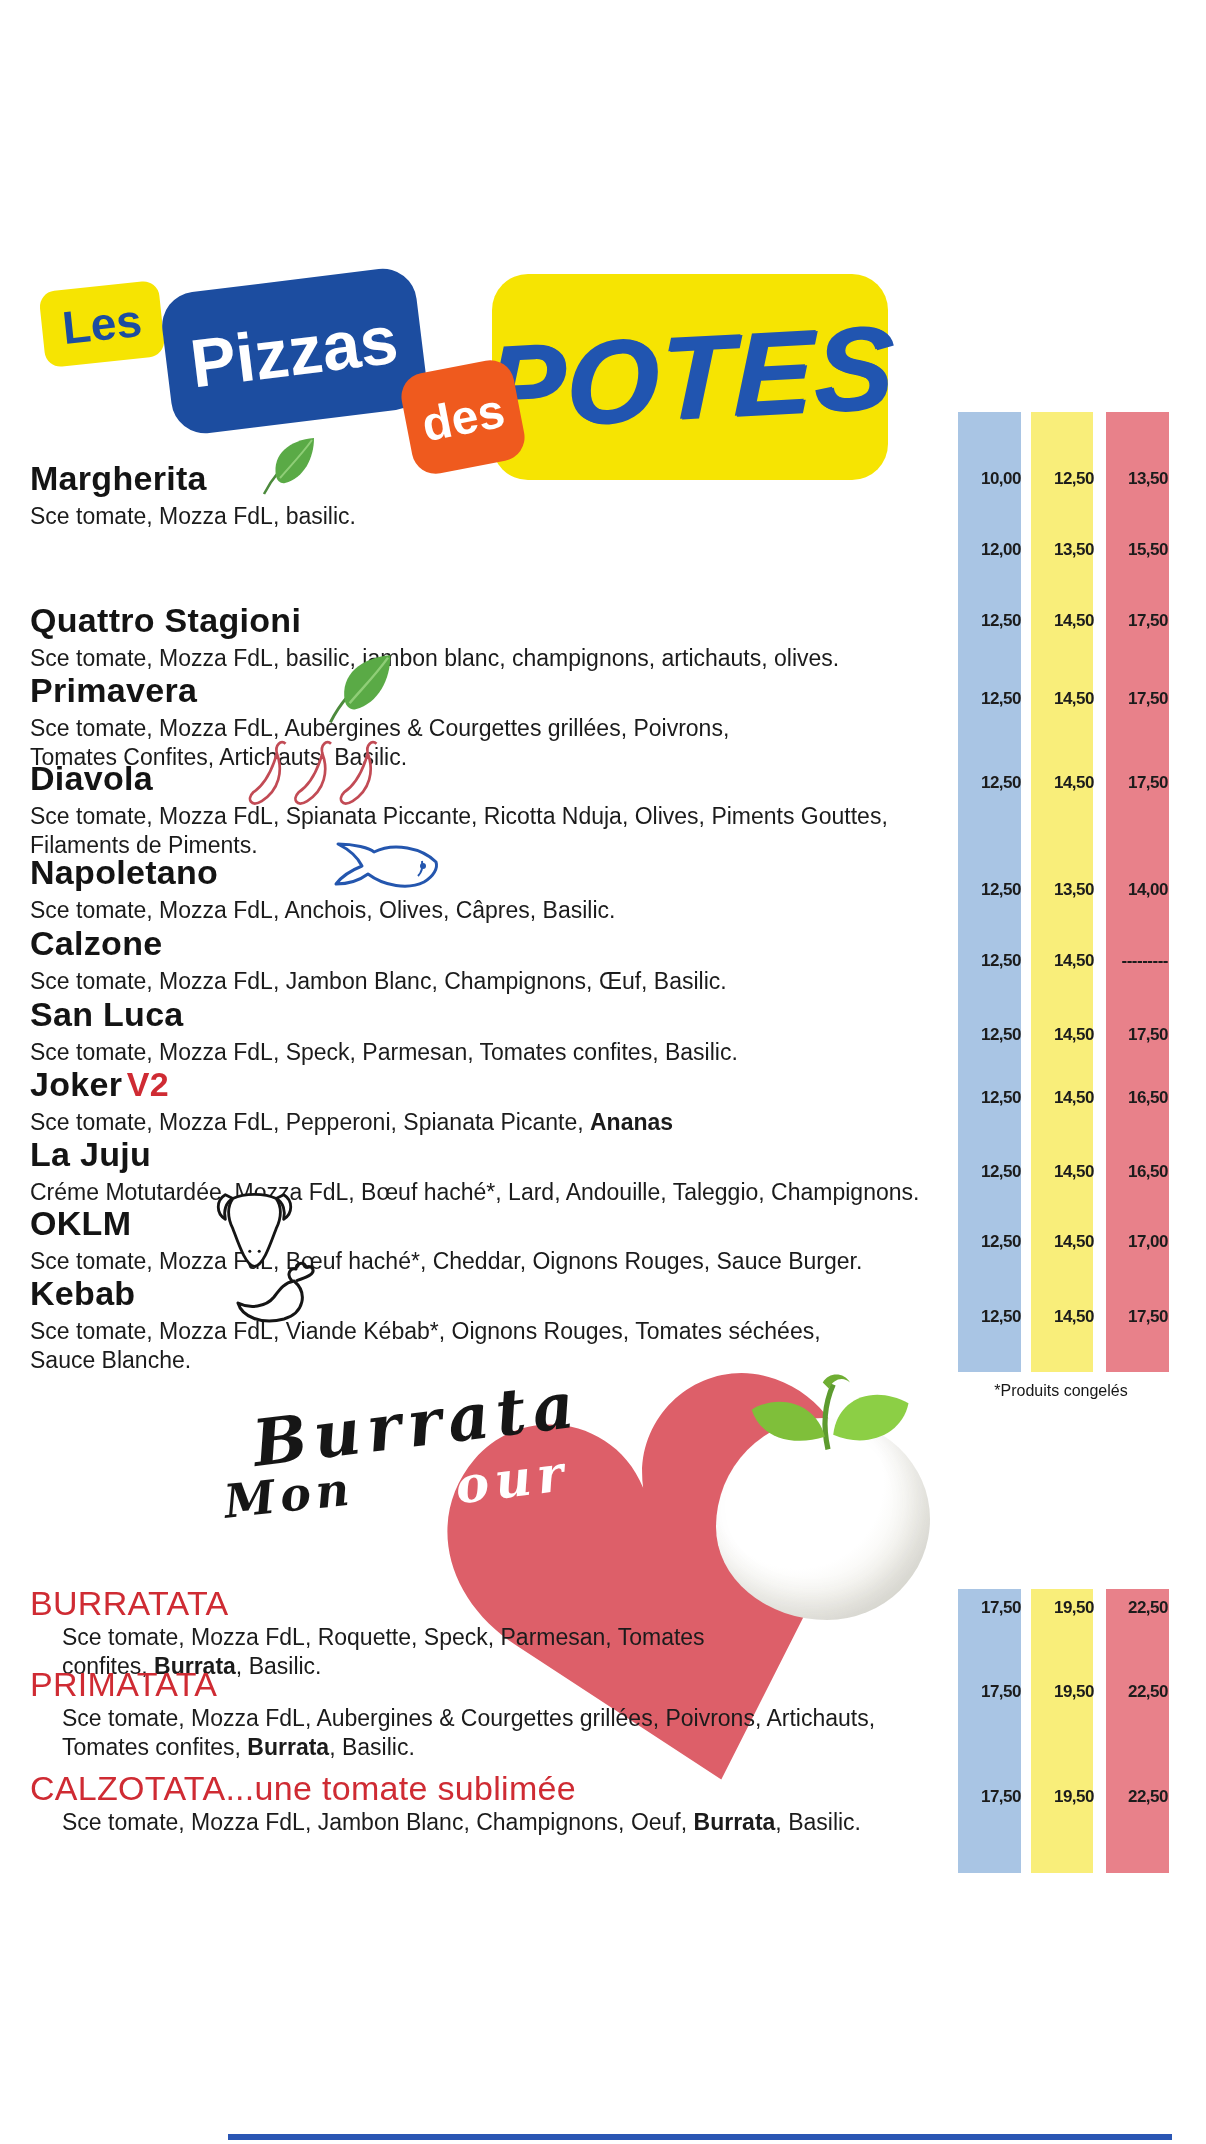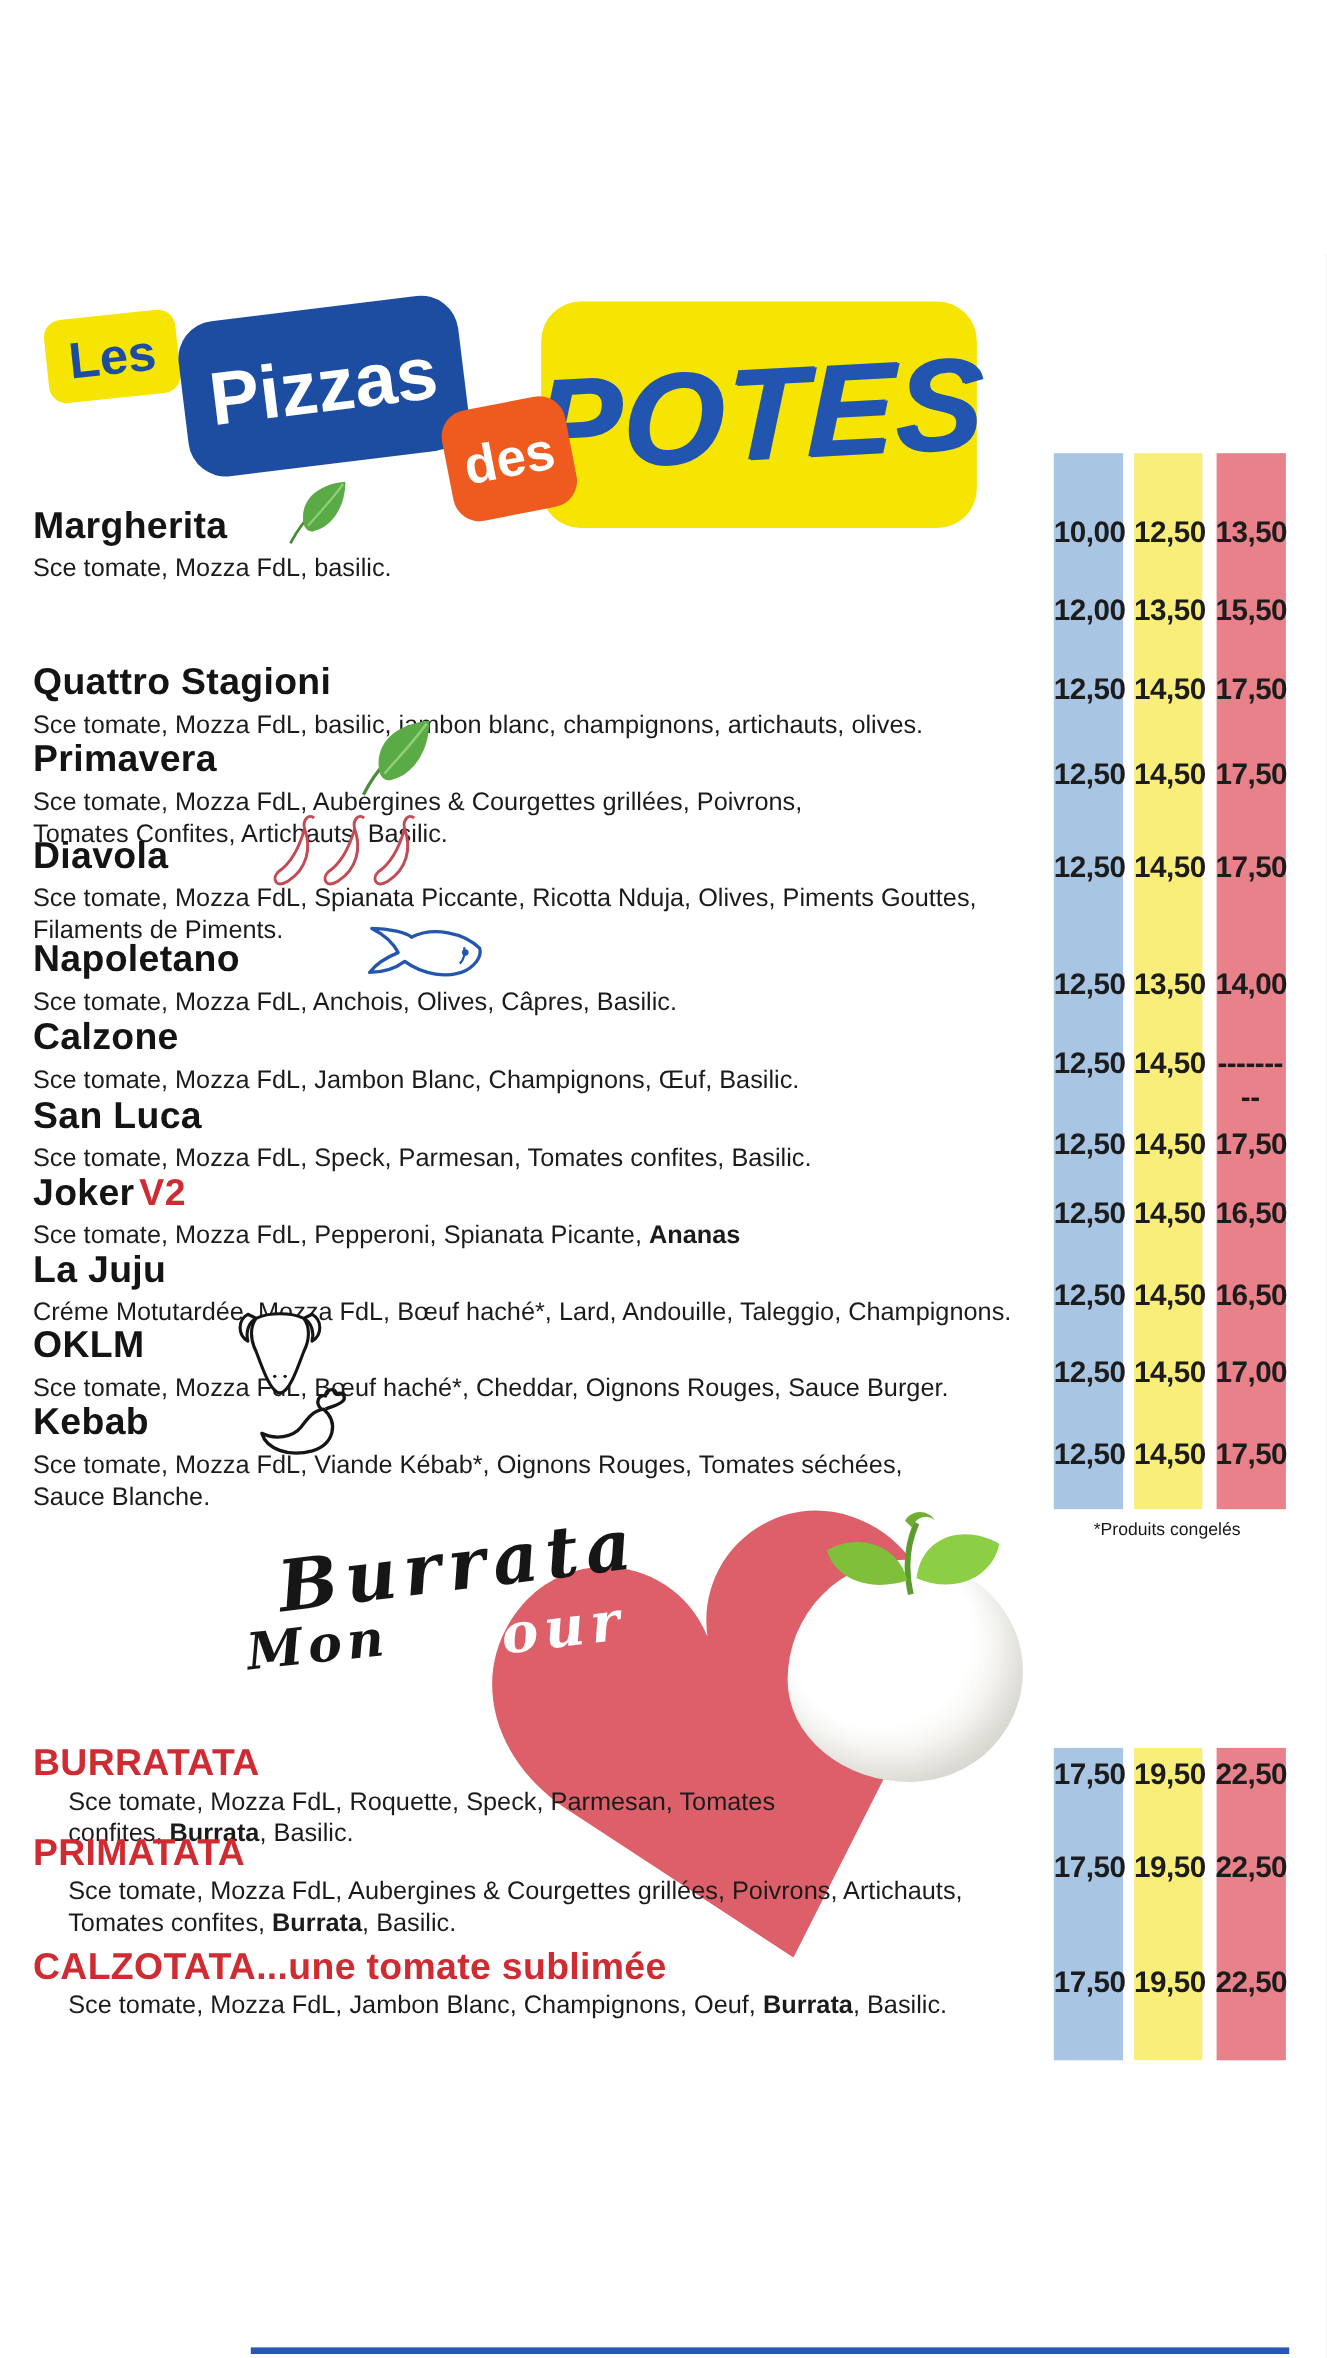--- a/index.html
+++ b/index.html
@@ -24,22 +24,22 @@
   .size-header span{position:absolute;top:0;width:63px;text-align:center;
            font-weight:bold;font-size:42px;color:#121212;}
   .col{width:63px;z-index:0;}
   .col-blue{left:958px;background:#a9c5e4;}
   .col-yellow{left:1031px;width:62px;background:#f9ee7a;}
   .col-red{left:1106px;background:#e8818a;}
   .block1{top:412px;height:960px;}
   .block2{top:1589px;height:284px;}
 
   .price-row{left:958px;width:212px;height:36px;z-index:2;}
-  .price{position:absolute;top:0;width:63px;text-align:center;font-weight:bold;
-         font-size:27px;letter-spacing:-0.5px;color:#1c1c1c;}
+  .price{position:absolute;top:0;width:63px;text-align:right;font-weight:bold;
+         font-size:17px;letter-spacing:-0.5px;color:#1c1c1c;}
   .p1{left:0;} .p2{left:73px;} .p3{left:147px;}
 
   
   .item{left:30px;width:910px;z-index:2;}
   .item-title{font-weight:bold;font-size:34px;color:#141414;letter-spacing:0.3px;line-height:40px;}
   .title-accent{color:#cf2b33;}
   .item-desc{position:absolute;left:0;top:44px;font-size:23px;color:#1b1b1b;line-height:29px;}
   .item-desc b{font-weight:bold;}
   .item-icon{position:absolute;z-index:1;}
 
@@ -52,21 +52,21 @@
   .script-burrata{left:252px;top:1386px;font-size:64px;letter-spacing:7px;transform:rotate(-7deg);}
   .script-mon{left:224px;top:1468px;font-size:46px;letter-spacing:5px;transform:rotate(-6deg);}
   .script-amour{left:352px;top:1456px;font-size:50px;letter-spacing:6px;transform:rotate(-7deg);color:#ffffff;z-index:4;}
   .burrata-ball{left:716px;top:1418px;width:214px;height:202px;z-index:2;
      border-radius:50% 50% 48% 52% / 54% 50% 50% 46%;
      background:radial-gradient(circle at 38% 32%, #ffffff 45%, #f4f3ee 66%, #e2e1da 86%, #cfceC6 100%);
      box-shadow:inset -14px -18px 26px rgba(60,60,50,0.10);}
   .basil-leaves{left:728px;top:1372px;width:200px;height:115px;z-index:3;}
 
   .sp-item{left:30px;width:910px;z-index:3;}
-  .sp-title{font-weight:bold;font-size:34px;color:#cf2b33;letter-spacing:0.3px;line-height:40px;}
+  .sp-title{font-weight:normal;font-size:34px;color:#cf2b33;letter-spacing:0.3px;line-height:40px;}
   .sp-desc{position:absolute;left:0;top:40px;font-size:23px;color:#1b1b1b;line-height:29px;margin-left:32px;}
   .sp-desc b{font-weight:bold;}
 
   .footer-line{left:228px;top:2134px;width:944px;height:6px;background:#2a56b4;z-index:2;}
 </style>
 </head>
 <body>
 
 <div class="page">
 

